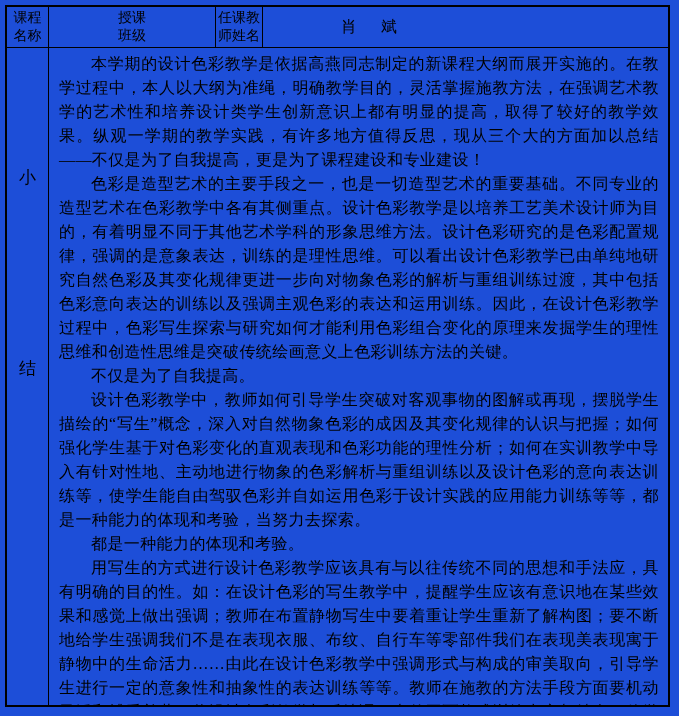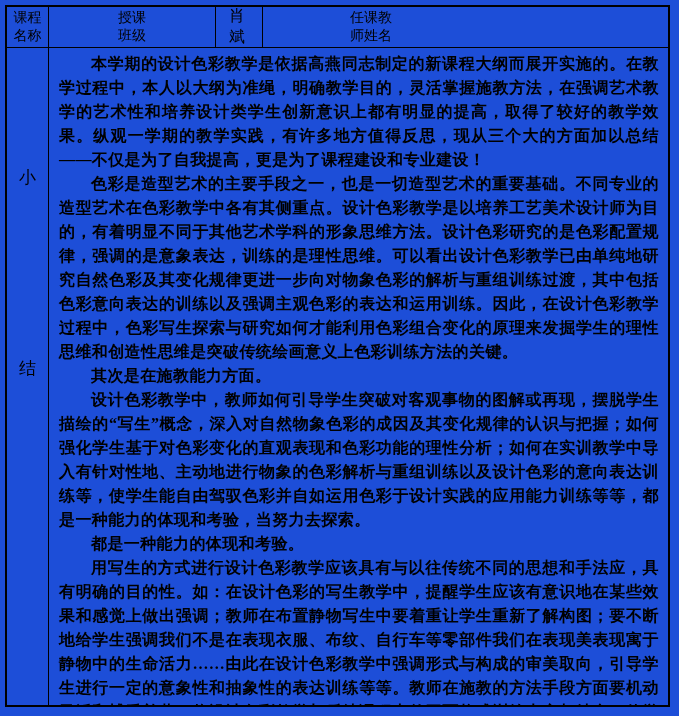--- a/index.html
+++ b/index.html
@@ -70,21 +70,20 @@
     padding-top: 118px;
     box-sizing: border-box;
     font-size: 17px;
   }
   .label-col .vchar { display: block; }
   .label-col .vchar + .vchar { margin-top: 168px; }
   .content-col {
     padding: 4px 9px 0 10px;
     box-sizing: border-box;
     overflow: hidden;
-    font-weight: bold;
   }
   .content-col p {
     margin: 0;
     font-size: 16px;
     line-height: 24px;
     text-indent: 2em;
     text-align: justify;
     letter-spacing: 0.4px;
   }
 </style>
@@ -97,37 +96,37 @@
     <div class="header-row">
       <div class="hcell">
         <span class="hlabel">课程
 名称</span>
       </div>
       <div class="hcell">
         <span class="hlabel">授课
 班级</span>
       </div>
       <div class="hcell">
-        <span class="hvalue">肖　斌</span>
+        <span class="hlabel">任课教
+师姓名</span>
       </div>
       <div class="hcell">
-        <span class="hlabel">任课教
-师姓名</span>
+        <span class="hvalue">肖　斌</span>
       </div>
     </div>
 
     <div class="body-row">
       <div class="label-col">
         <span class="vchar">小</span>
         <span class="vchar">结</span>
       </div>
       <div class="content-col">
         <p>本学期的设计色彩教学是依据高燕同志制定的新课程大纲而展开实施的。在教学过程中，本人以大纲为准绳，明确教学目的，灵活掌握施教方法，在强调艺术教学的艺术性和培养设计类学生创新意识上都有明显的提高，取得了较好的教学效果。纵观一学期的教学实践，有许多地方值得反思，现从三个大的方面加以总结——不仅是为了自我提高，更是为了课程建设和专业建设！</p>
         <p>色彩是造型艺术的主要手段之一，也是一切造型艺术的重要基础。不同专业的造型艺术在色彩教学中各有其侧重点。设计色彩教学是以培养工艺美术设计师为目的，有着明显不同于其他艺术学科的形象思维方法。设计色彩研究的是色彩配置规律，强调的是意象表达，训练的是理性思维。可以看出设计色彩教学已由单纯地研究自然色彩及其变化规律更进一步向对物象色彩的解析与重组训练过渡，其中包括色彩意向表达的训练以及强调主观色彩的表达和运用训练。因此，在设计色彩教学过程中，色彩写生探索与研究如何才能利用色彩组合变化的原理来发掘学生的理性思维和创造性思维是突破传统绘画意义上色彩训练方法的关键。</p>
-        <p>其次是在施教能力方面。</p>
+        <p>不仅是为了自我提高。</p>
         <p>设计色彩教学中，教师如何引导学生突破对客观事物的图解或再现，摆脱学生描绘的“写生”概念，深入对自然物象色彩的成因及其变化规律的认识与把握；如何强化学生基于对色彩变化的直观表现和色彩功能的理性分析；如何在实训教学中导入有针对性地、主动地进行物象的色彩解析与重组训练以及设计色彩的意向表达训练等，使学生能自由驾驭色彩并自如运用色彩于设计实践的应用能力训练等等，都是一种能力的体现和考验，当努力去探索。</p>
         <p>都是一种能力的体现和考验。</p>
         <p>用写生的方式进行设计色彩教学应该具有与以往传统不同的思想和手法应，具有明确的目的性。如：在设计色彩的写生教学中，提醒学生应该有意识地在某些效果和感觉上做出强调；教师在布置静物写生中要着重让学生重新了解构图；要不断地给学生强调我们不是在表现衣服、布纹、自行车等零部件我们在表现美表现寓于静物中的生命活力……由此在设计色彩教学中强调形式与构成的审美取向，引导学生进行一定的意象性和抽象性的表达训练等等。教师在施教的方法手段方面要机动灵活和博采并蓄，将设计色彩教学与后续课程中的平面构成训练内容相结合，使学生所获得的能力得以自然延伸并与今后的专业设计紧密衔接，进而使学生逐渐建立起系统设计的、感性与理性并存的艺术思维方式。</p>
       </div>
     </div>
 
   </div>
 </div>
 
 </body></html>

